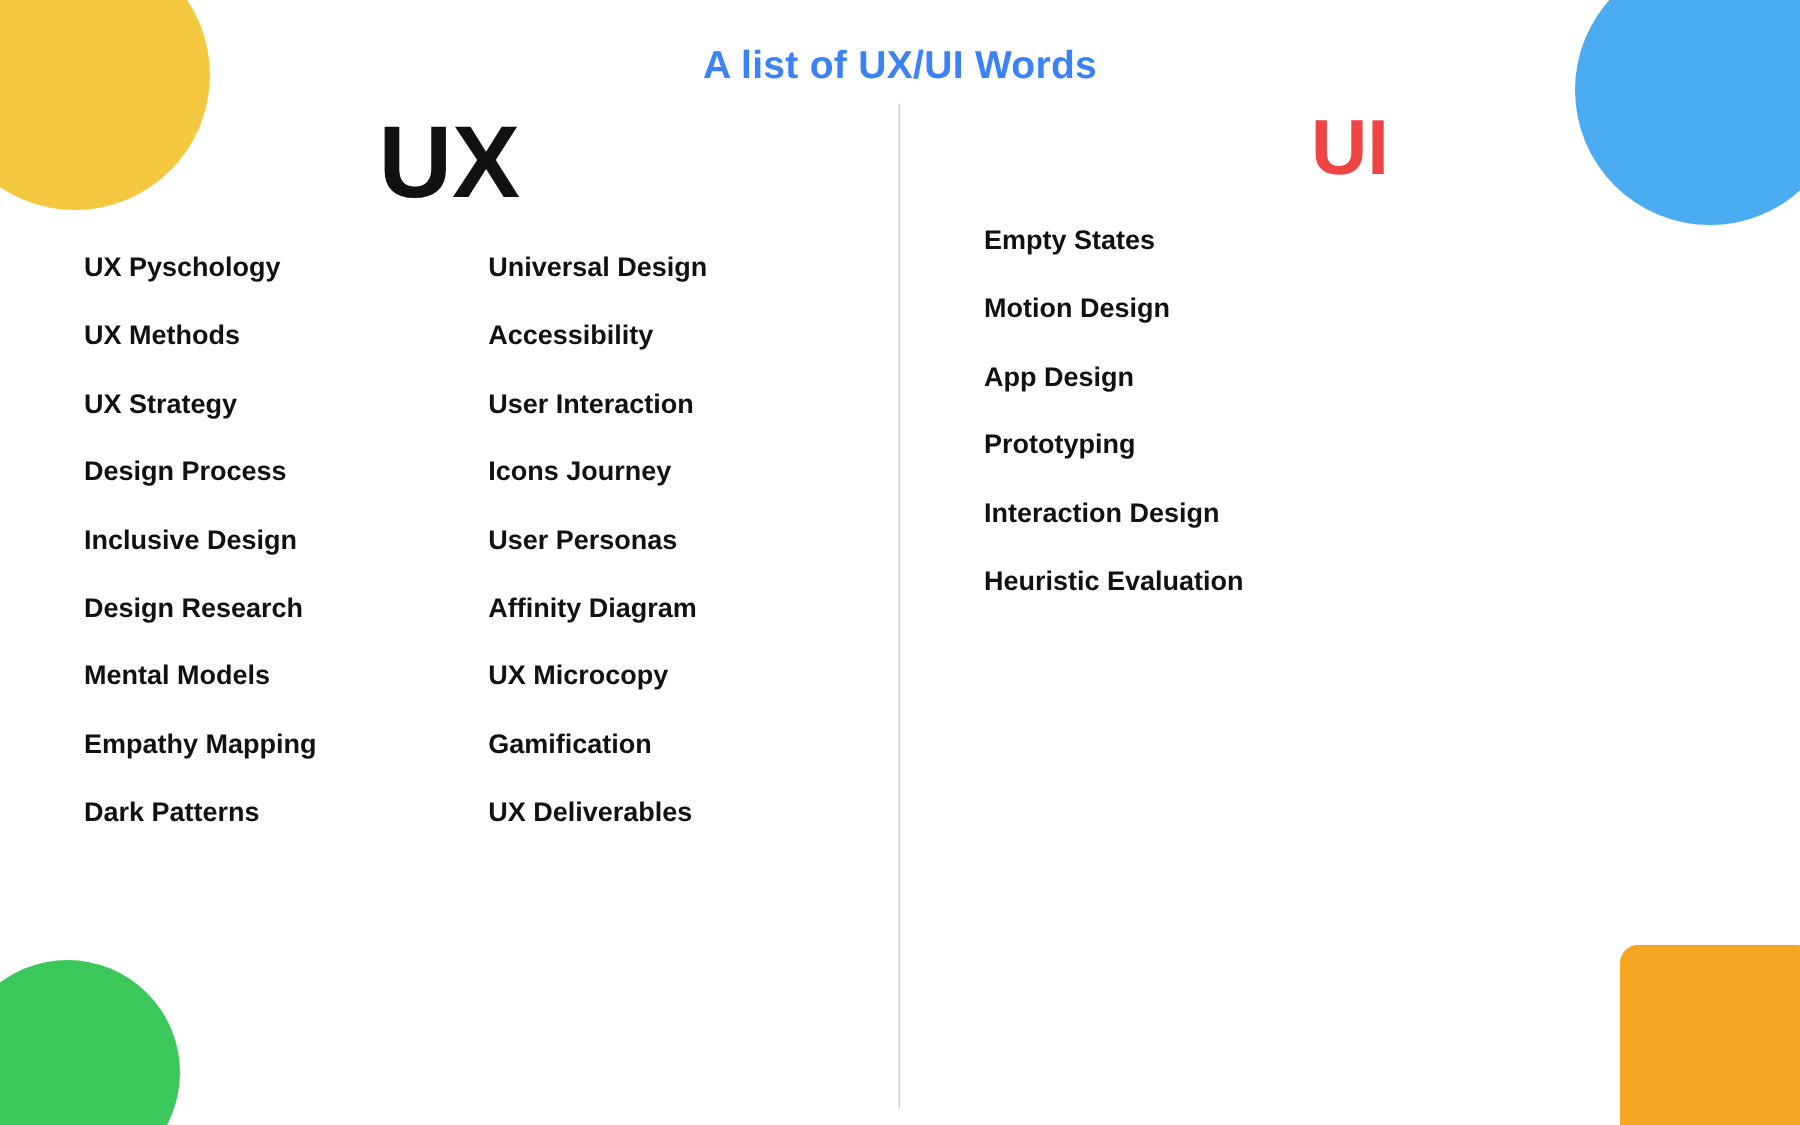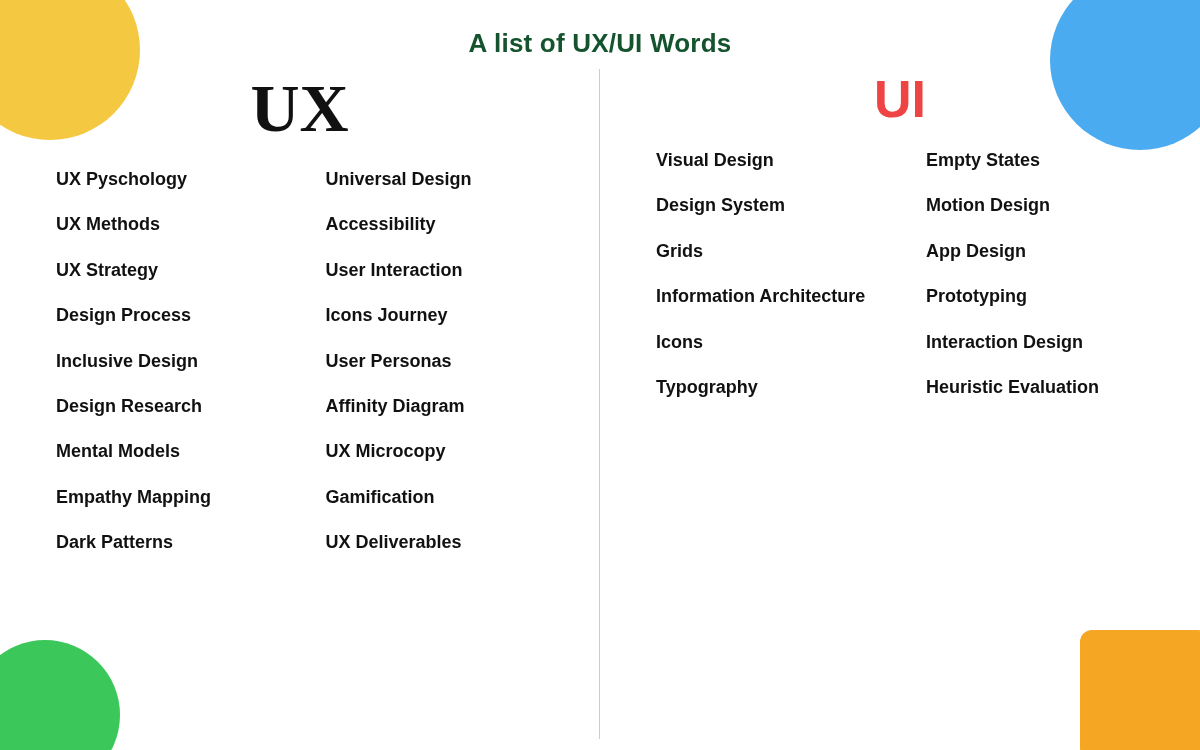--- a/index.html
+++ b/index.html
@@ -52,21 +52,21 @@
       height: 130px;
       background: #F5A623;
       border-radius: 12px;
     }
 
     
     .page-title {
       text-align: center;
       font-size: 26px;
       font-weight: 700;
-      color: #14532d;
+      color: #3b82f6;
       padding-top: 28px;
       margin-bottom: 10px;
       font-family: Arial, Helvetica, sans-serif;
       letter-spacing: 0.2px;
     }
 
     .columns-wrapper {
       display: flex;
       width: 100%;
       height: calc(100% - 80px);
@@ -78,21 +78,21 @@
       padding: 0 30px;
       border-right: 1.5px solid #ccc;
     }
 
     .ux-heading {
       font-size: 68px;
       font-weight: 900;
       color: #111;
       text-align: center;
       margin-bottom: 20px;
-      font-family: Liberation Serif, serif;
+      font-family: Liberation Sans, sans-serif;
     }
 
     .ux-columns {
       display: flex;
       gap: 0;
     }
 
     .ux-col {
       flex: 1;
       padding: 0 10px;
@@ -170,28 +170,20 @@
           <div class="word-item">UX Microcopy</div>
           <div class="word-item">Gamification</div>
           <div class="word-item">UX Deliverables</div>
         </div>
     </div>
   </div>
 
   <div class="ui-section">
     <div class="ui-heading">UI</div>
     <div class="ui-columns">
-      <div class="ui-col" id="ui-col1">
-          <div class="word-item">Visual Design</div>
-          <div class="word-item">Design System</div>
-          <div class="word-item">Grids</div>
-          <div class="word-item">Information Architecture</div>
-          <div class="word-item">Icons</div>
-          <div class="word-item">Typography</div>
-        </div>
       <div class="ui-col" id="ui-col2">
           <div class="word-item">Empty States</div>
           <div class="word-item">Motion Design</div>
           <div class="word-item">App Design</div>
           <div class="word-item">Prototyping</div>
           <div class="word-item">Interaction Design</div>
           <div class="word-item">Heuristic Evaluation</div>
         </div>
     </div>
   </div>

